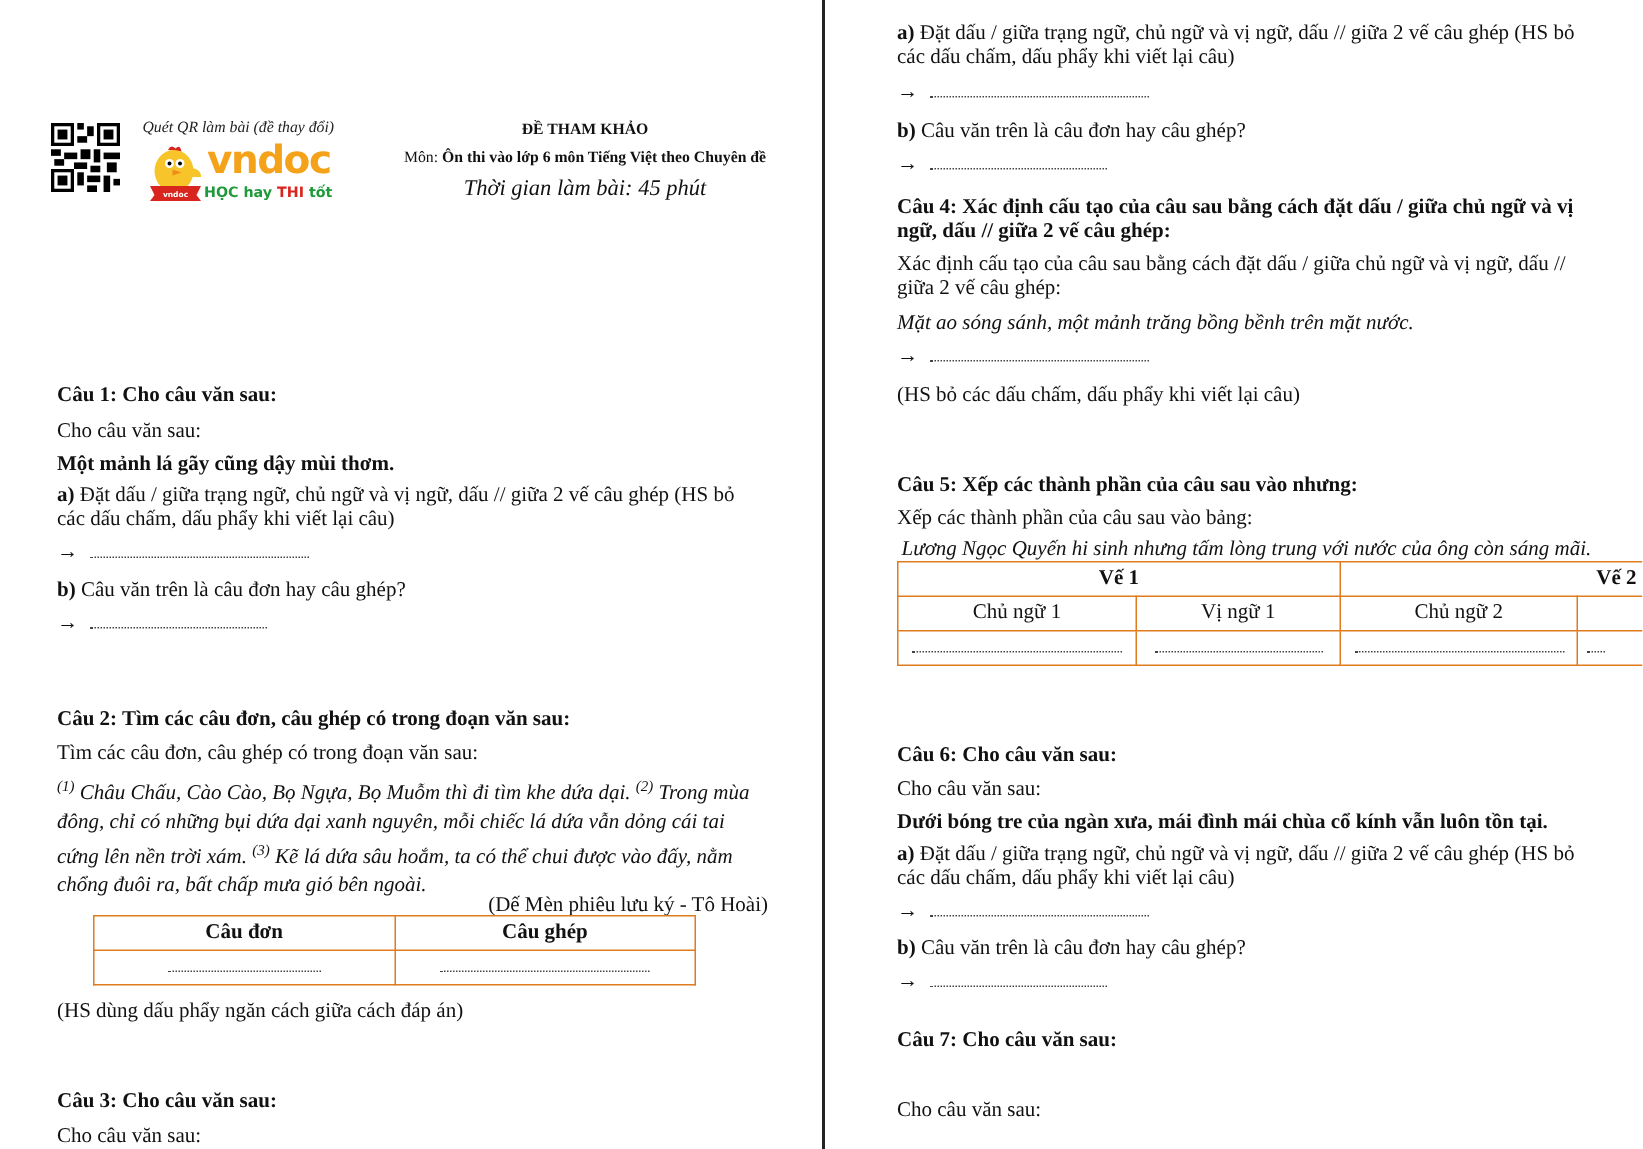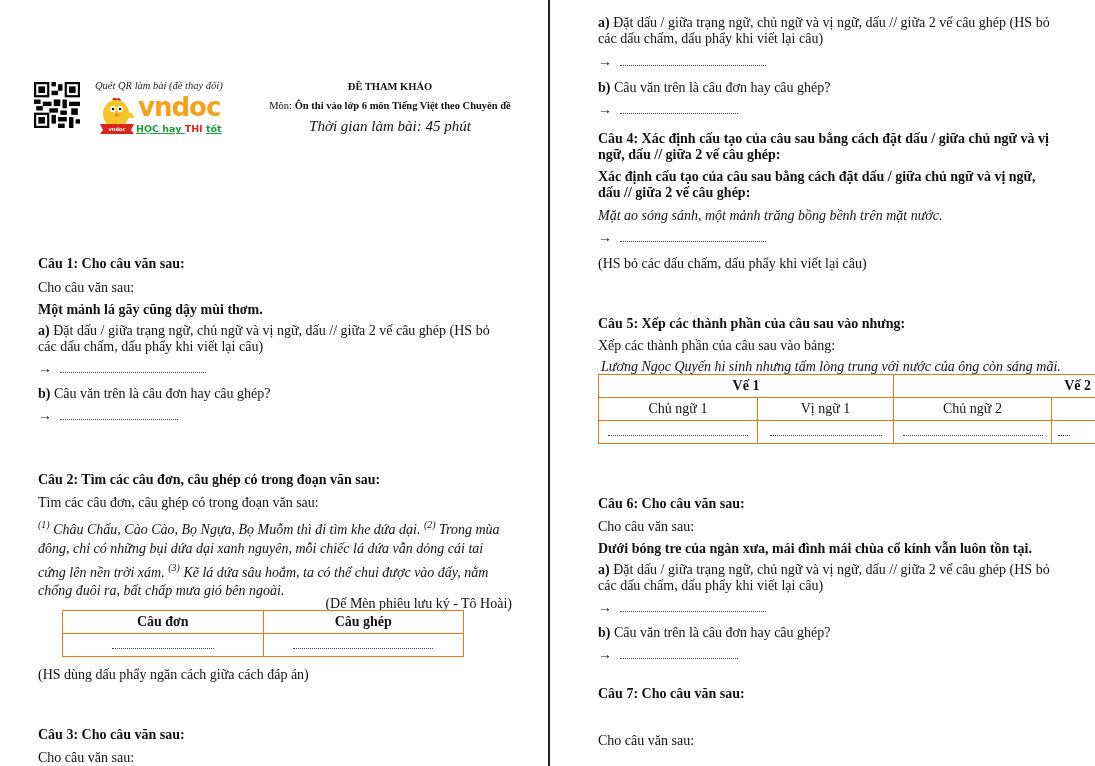--- a/index.html
+++ b/index.html
@@ -10,21 +10,21 @@
   #page-right { left: 551px; width: 544px; }
   .divider { position: absolute; left: 548px; top: 0; width: 2px; height: 766px; background: #222; }
   .abs { position: absolute; }
 
   
   .qr { position: absolute; left: 34px; top: 34px; width: 46px; height: 46px; }
   .qr-caption { position: absolute; left: 95px; top: 32px; font-style: italic; font-size: 10.5px; color: #222; }
   .logo { position: absolute; left: 98px; top: 48px; width: 130px; height: 40px; }
   .logo-text { position: absolute; left: 40px; top: -4px; font-family: "DejaVu Sans", sans-serif; font-weight: bold; font-size: 26px; color: #f5a21b; letter-spacing: -1px; }
   .logo-tag { position: absolute; left: 38px; top: 27px; font-family: "DejaVu Sans", sans-serif; font-weight: bold; font-size: 9.5px; white-space: nowrap; }
-  .logo-tag .g { color: #1f9a3a; text-decoration: underline; }
+  .logo-tag .g { color: #1f9a3a; }
   .logo-tag .r { color: #d8261f; }
   .hdr-center { position: absolute; left: 240px; width: 300px; text-align: center; }
   .hdr-title { top: 33px; font-weight: bold; font-size: 10.5px; }
   .hdr-subject { top: 52px; font-size: 10.5px; }
   .hdr-time { top: 70px; font-style: italic; font-size: 15px; }
 
   .main-title { position: absolute; left: 30px; width: 490px; top: 124px; text-align: center; font-weight: bold; font-size: 17.5px; line-height: 28px; }
 
   .q-head { font-weight: bold; font-size: 14px; }
   .txt { font-size: 14px; line-height: 17px; }
@@ -135,21 +135,21 @@
 <div class="divider"></div>
 
 <div id="page-right" class="page">
 
   <div class="abs txt" style="left:47px;top:15px;width:465px;line-height:16px;"><b>a)</b><span> Đặt dấu / giữa trạng ngữ, chủ ngữ và vị ngữ, dấu // giữa 2 vế câu ghép (HS bỏ các dấu chấm, dấu phẩy khi viết lại câu)</span></div>
   <div class="abs arrow-line" style="left:47px;top:54px;"><span>→</span><span class="dots" style="width:146px;"></span></div>
   <div class="abs txt" style="left:47px;top:79px;"><b>b)</b><span> Câu văn trên là câu đơn hay câu ghép?</span></div>
   <div class="abs arrow-line" style="left:47px;top:102px;"><span>→</span><span class="dots" style="width:118px;"></span></div>
 
   <div class="abs q-head" style="left:47px;top:131px;width:470px;line-height:16px;">Câu 4: Xác định cấu tạo của câu sau bằng cách đặt dấu / giữa chủ ngữ và vị ngữ, dấu // giữa 2 vế câu ghép:</div>
-  <div class="abs txt" style="left:47px;top:169px;width:460px;line-height:16px;font-weight:bold;">Xác định cấu tạo của câu sau bằng cách đặt dấu / giữa chủ ngữ và vị ngữ, dấu // giữa 2 vế câu ghép:</div>
+  <div class="abs txt" style="left:47px;top:169px;width:460px;line-height:16px;">Xác định cấu tạo của câu sau bằng cách đặt dấu / giữa chủ ngữ và vị ngữ, dấu // giữa 2 vế câu ghép:</div>
   <div class="abs txt ital" style="left:47px;top:207px;">Mặt ao sóng sánh, một mảnh trăng bồng bềnh trên mặt nước.</div>
   <div class="abs arrow-line" style="left:47px;top:230px;"><span>→</span><span class="dots" style="width:146px;"></span></div>
   <div class="abs txt" style="left:47px;top:255px;">(HS bỏ các dấu chấm, dấu phẩy khi viết lại câu)</div>
 
   <div class="abs q-head" style="left:47px;top:316px;">Câu 5: Xếp các thành phần của câu sau vào nhưng:</div>
   <div class="abs txt" style="left:47px;top:337px;">Xếp các thành phần của câu sau vào bảng:</div>
   <div class="abs txt ital" style="left:50px;top:358px;white-space:nowrap;">Lương Ngọc Quyến hi sinh nhưng tấm lòng trung với nước của ông còn sáng mãi.</div>
 
   <table class="ans" style="left:47px;top:374px;width:600px;">
     <tbody>

